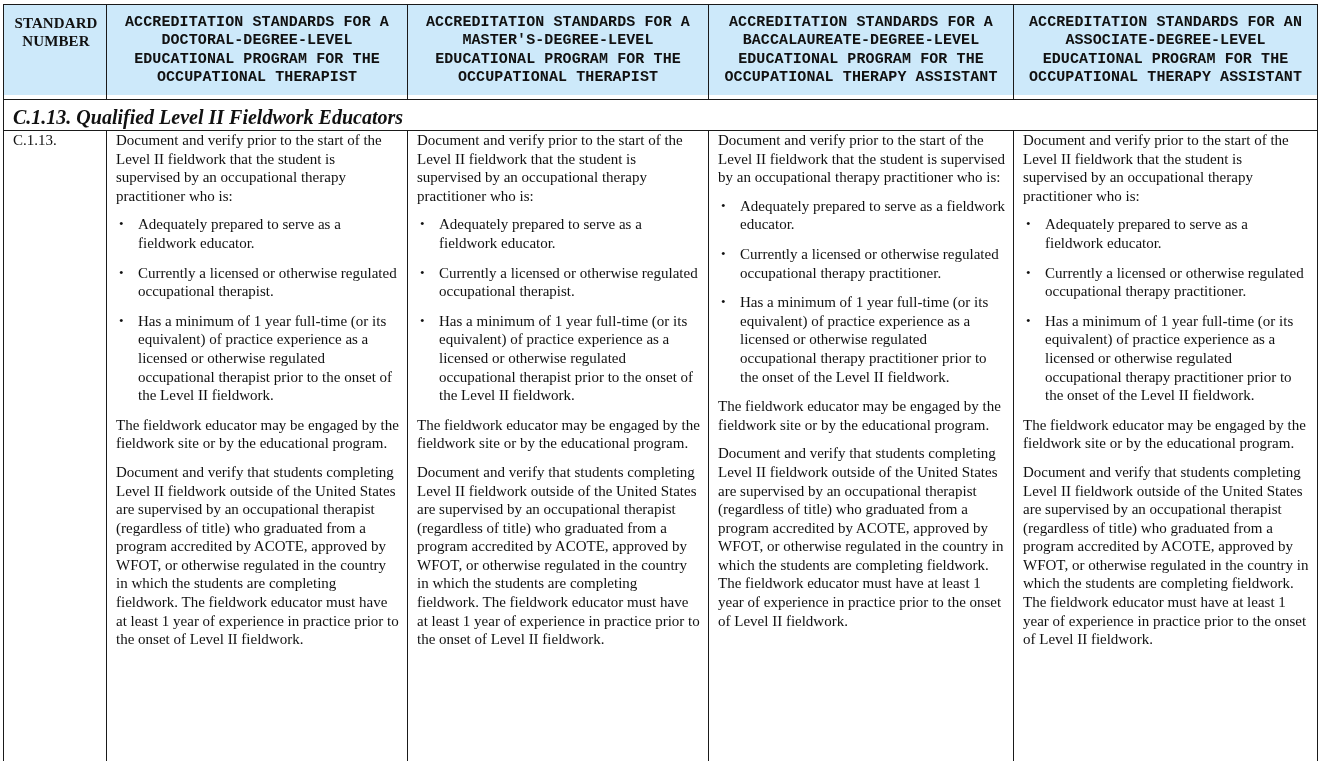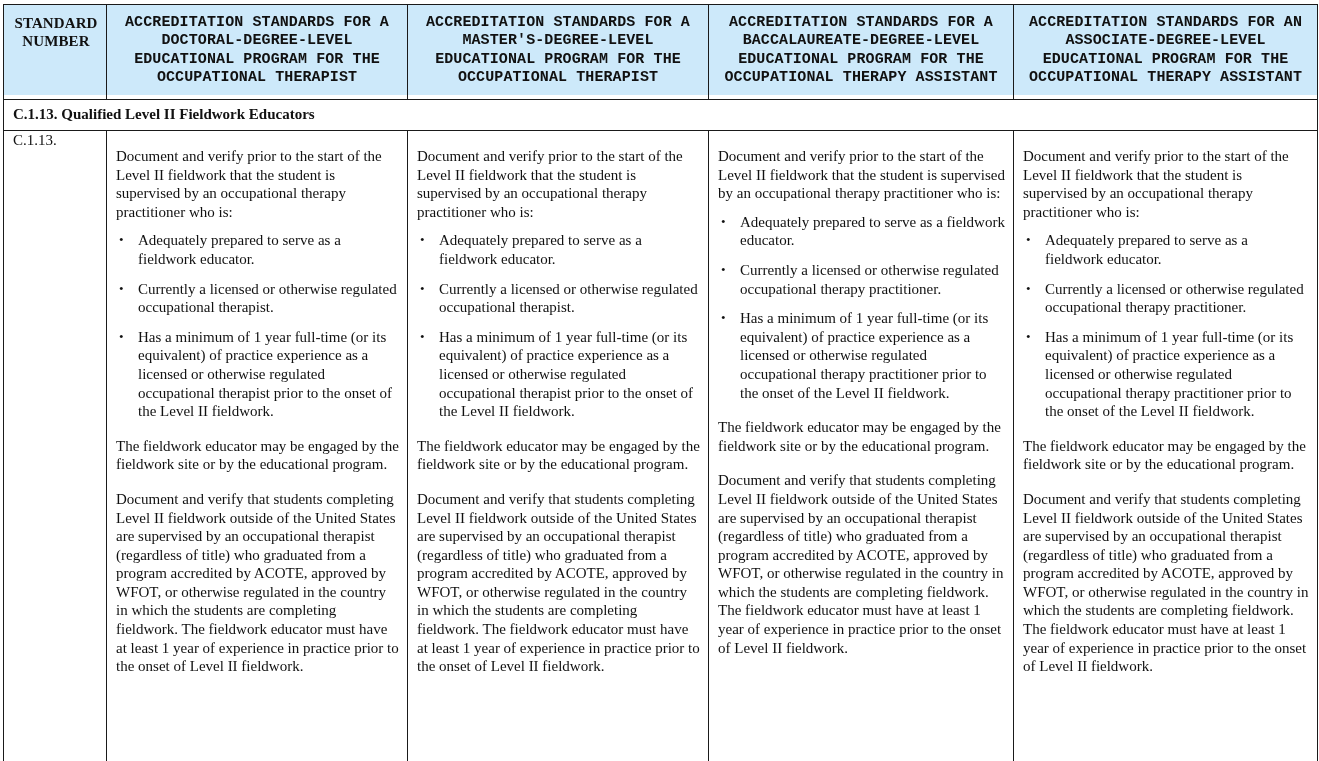--- a/index.html
+++ b/index.html
@@ -9,25 +9,25 @@
           table-layout:fixed; width:1314px; }
   td, th { border:1.5px solid #1a1a1a; vertical-align:top; padding:0; }
   col.c0 { width:103px; } col.c1 { width:301px; } col.c2 { width:301px; }
   col.c3 { width:305px; } col.c4 { width:304px; }
   th { background:#ffffff; padding:0; height:94px; }
   th .hband { background:#cde9fa; height:90px; padding:9px 6px 0 6px; box-sizing:border-box;
               font-weight:bold; font-size:15px; line-height:18.4px; letter-spacing:0.1px; }
   th.num .hband { text-align:center; padding-left:8px; }
   th.col .hband { text-align:center;font-family:Liberation Mono, monospace; }
   .sub td { height:31px; padding:6px 9px 0 9px; box-sizing:border-box;
-            font-weight:bold; font-size:15px; }
+            font-style:italic; font-weight:bold; font-size:20px; }
   .body td { height:760px; padding:0 8px 0 9px; box-sizing:border-box;
              font-size:15px; line-height:18.6px; }
   .body td.num { padding-left:9px; }
-  p { margin:16px 0 10px 0; }
+  p { margin:0 0 10px 0; }
   ul { margin:0 0 9px 0; padding:0 0 0 22px; list-style:none; }
   li { position:relative; margin:0 0 11px 0; }
   li .bullet { position:absolute; left:-19px; top:0; font-size:13px; }
 </style>
 </head>
 <body>
 
 <table>
   <colgroup>
     <col class="c0">

